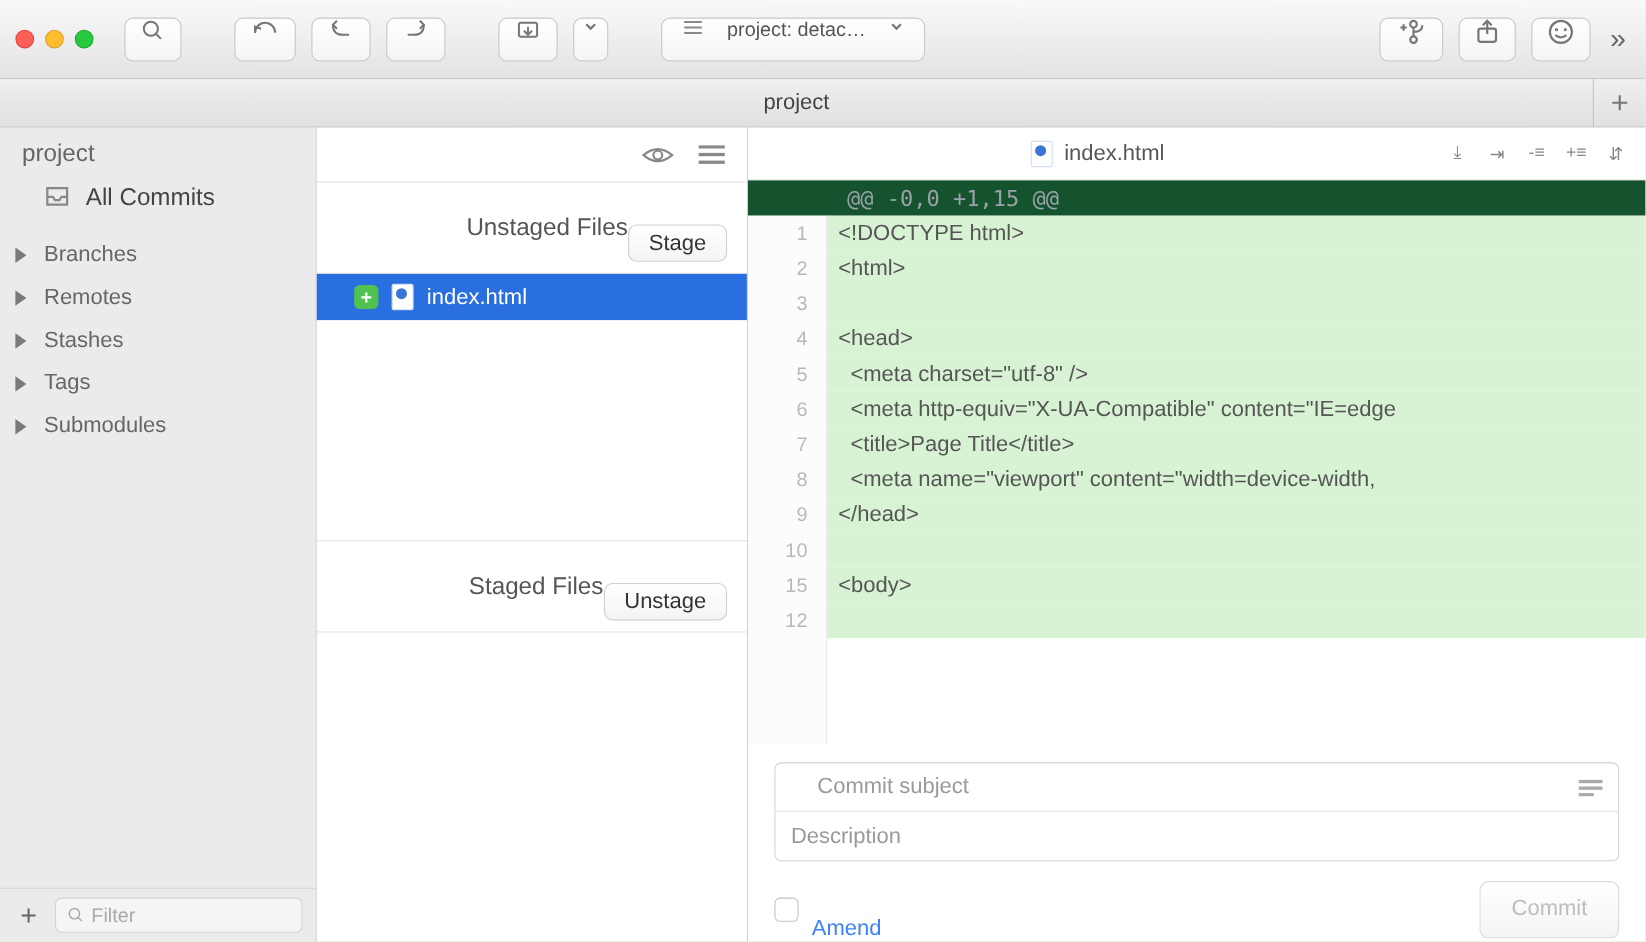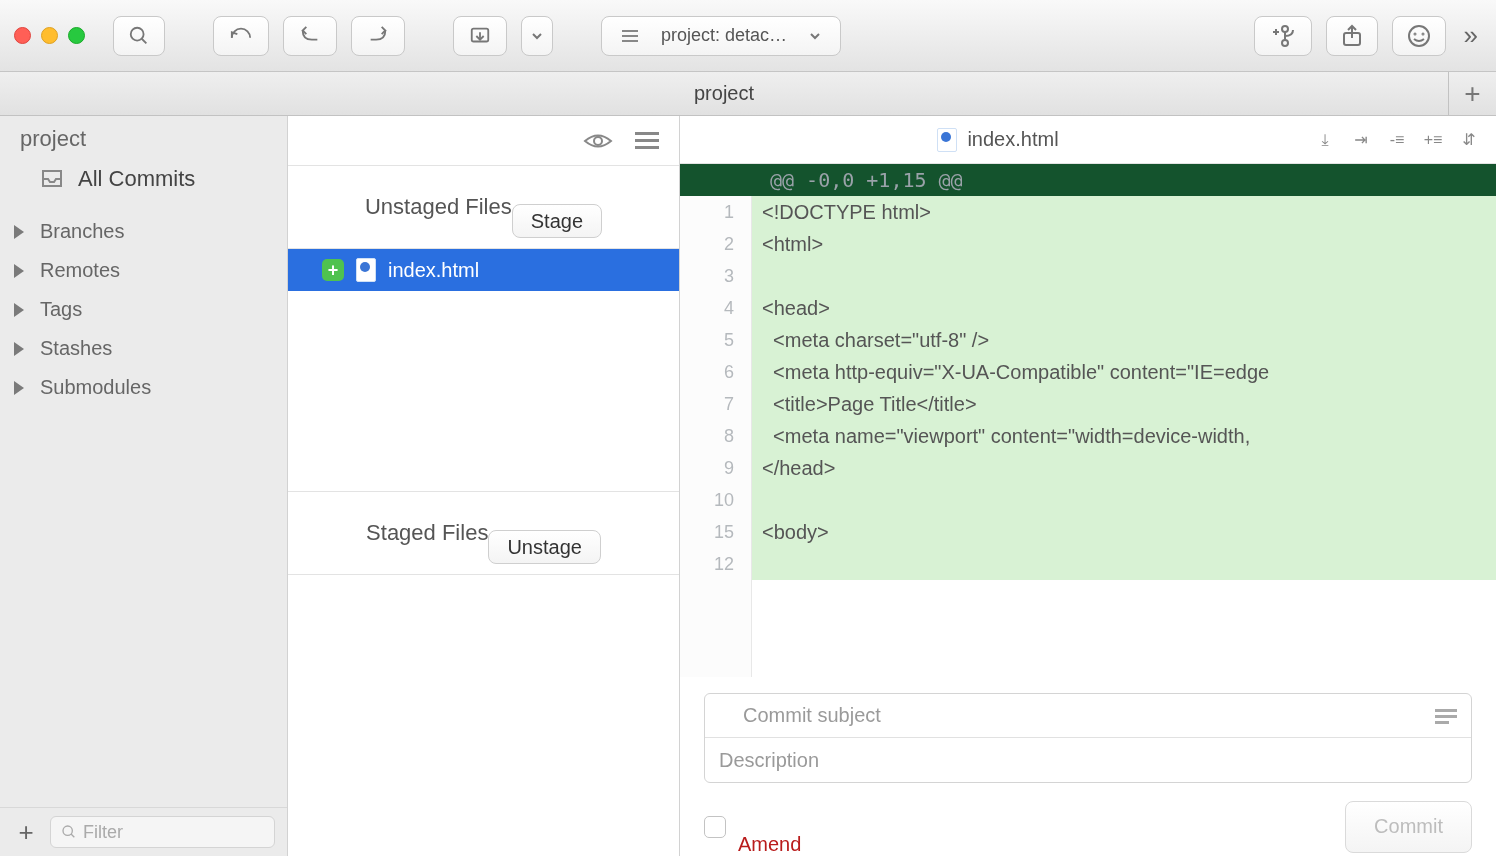--- a/index.html
+++ b/index.html
@@ -15,21 +15,21 @@
 }
 .traffic { display:flex; gap:10px; margin-right:14px;}
 .dot { width:17px; height:17px; border-radius:50%; }
 .red{background:#ff5f56;border:1px solid #e0443e;}
 .yellow{background:#ffbd2e;border:1px solid #dea123;}
 .green{background:#27c93f;border:1px solid #1aab29;}
 .btn {
   height: 40px; min-width:48px; padding:0 14px;
   background: linear-gradient(#ffffff,#f4f4f4);
   border:1px solid #c9c9c9; border-radius:8px;
-  display:flex; align-items:center; justify-content:center;
+  display:flex; align-items:flex-start; justify-content:center;
   font-size:18px; color:#555; cursor:pointer;
 }
 .btn-wide{min-width:240px; justify-content:space-between; padding:0 18px;}
 .spacer{flex:0 0 20px;}
 .flex-grow{flex:1;}
 svg{display:block;}
 
 
 .tabbar{
   height:44px; background:linear-gradient(#efefef,#e1e1e1);
@@ -46,21 +46,21 @@
 .sb-item{display:flex;align-items:center;gap:14px;padding:6px 20px 6px 40px;font-size:22px;color:#444;cursor:pointer;}
 .sb-item.selected{background:#dedede;}
 .sb-section{display:flex;align-items:center;gap:16px;padding:8px 14px;font-size:20px;color:#666;cursor:pointer;}
 .tri{width:0;height:0;border-top:7px solid transparent;border-bottom:7px solid transparent;border-left:10px solid #7a7a7a;}
 .sb-footer{margin-top:auto;display:flex;align-items:center;padding:8px 12px;gap:10px;border-top:1px solid #d8d8d8;}
 .sb-add{font-size:26px;color:#666;width:28px;text-align:center;cursor:pointer;}
 .sb-filter{flex:1;display:flex;align-items:center;gap:6px;background:#f5f5f5;border:1px solid #d4d4d4;border-radius:6px;height:32px;padding:0 10px;color:#aaa;font-size:18px;}
 
 .middle{width:392px;background:#fff;border-right:1px solid #d2d2d2;display:flex;flex-direction:column;}
 .mid-hdr{height:50px;display:flex;align-items:center;justify-content:flex-end;gap:22px;padding:0 20px;border-bottom:1px solid #e3e3e3;}
-.section-head{display:flex;align-items:center;justify-content:center;padding:10px 18px;border-bottom:1px solid #e3e3e3;}
+.section-head{display:flex;align-items:center;justify-content:flex-end;padding:10px 18px;border-bottom:1px solid #e3e3e3;}
 .section-head h2{font-weight:400;font-size:22px;color:#555;}
 .pill{height:34px;padding:0 18px;border:1px solid #cfcfcf;border-radius:8px;background:linear-gradient(#fff,#f4f4f4);font-size:20px;color:#333;display:flex;align-items:center;cursor:pointer;margin-top:28px;}
 .file-row{display:flex;align-items:center;gap:12px;height:42px;padding:0 16px 0 34px;font-size:20px;cursor:pointer;}
 .file-row.selected{background:#2a6fe0;color:#fff;}
 .status-box{width:22px;height:22px;border-radius:5px;display:flex;align-items:center;justify-content:center;font-weight:700;font-size:18px;}
 .status-add{background:#4fc24f;color:#fff;}
 .file-ico{width:20px;height:24px;background:#fff;border:1px solid #cfe0f5;border-radius:2px;position:relative;}
 .file-ico::after{content:"";position:absolute;top:3px;left:3px;width:10px;height:10px;border-radius:50%;background:#3a75d6;}
 .flex-fill{flex:1;}
 
@@ -80,21 +80,21 @@
 .commit-area{padding:16px 24px 0;}
 .commit-box{border:1px solid #d4d4d4;border-radius:6px;overflow:hidden;}
 .commit-subj{display:flex;align-items:center;height:44px;padding:0 14px;border-bottom:1px solid #e1e1e1;}
 .commit-subj input{flex:1;border:none;outline:none;font-size:20px;color:#444;background:transparent;margin-left:24px;}
 .commit-subj input::placeholder{color:#9a9a9a;}
 .commit-desc{height:44px;padding:0 14px;display:flex;align-items:center;}
 .commit-desc input{flex:1;border:none;outline:none;font-size:20px;color:#444;background:transparent;}
 .commit-desc input::placeholder{color:#9a9a9a;}
 .commit-row{display:flex;align-items:center;padding:14px 24px 0;gap:12px;}
 .chk{width:22px;height:22px;border:1px solid #c3c3c3;border-radius:5px;background:#fff;cursor:pointer;}
-.amend-lbl{font-size:20px;color:#b91c1c;margin-top:36px;}
+.amend-lbl{font-size:20px;color:#3b82f6;margin-top:36px;}
 .commit-btn{margin-left:auto;height:52px;padding:0 28px;border:1px solid #dadada;border-radius:8px;background:linear-gradient(#fff,#f4f4f4);font-size:20px;color:#bdbdbd;}
 </style>
 </head>
 <body>
 
 <div class="toolbar">
   <div class="traffic">
     <div class="dot red"></div>
     <div class="dot yellow"></div>
     <div class="dot green"></div>
@@ -202,25 +202,25 @@
     <div class="sb-section">
         <div class="tri"></div>
         <span>Branches</span>
       </div>
     <div class="sb-section">
         <div class="tri"></div>
         <span>Remotes</span>
       </div>
     <div class="sb-section">
         <div class="tri"></div>
+        <span>Stashes</span>
+      </div>
+    <div class="sb-section">
+        <div class="tri"></div>
         <span>Tags</span>
-      </div>
-    <div class="sb-section">
-        <div class="tri"></div>
-        <span>Stashes</span>
       </div>
     <div class="sb-section">
         <div class="tri"></div>
         <span>Submodules</span>
       </div>
 
     <div class="sb-footer">
       <div class="sb-add">+</div>
       <div class="sb-filter">
         <svg width="16" height="16" viewBox="0 0 24 24" fill="none" stroke="#aaa" stroke-width="2">

